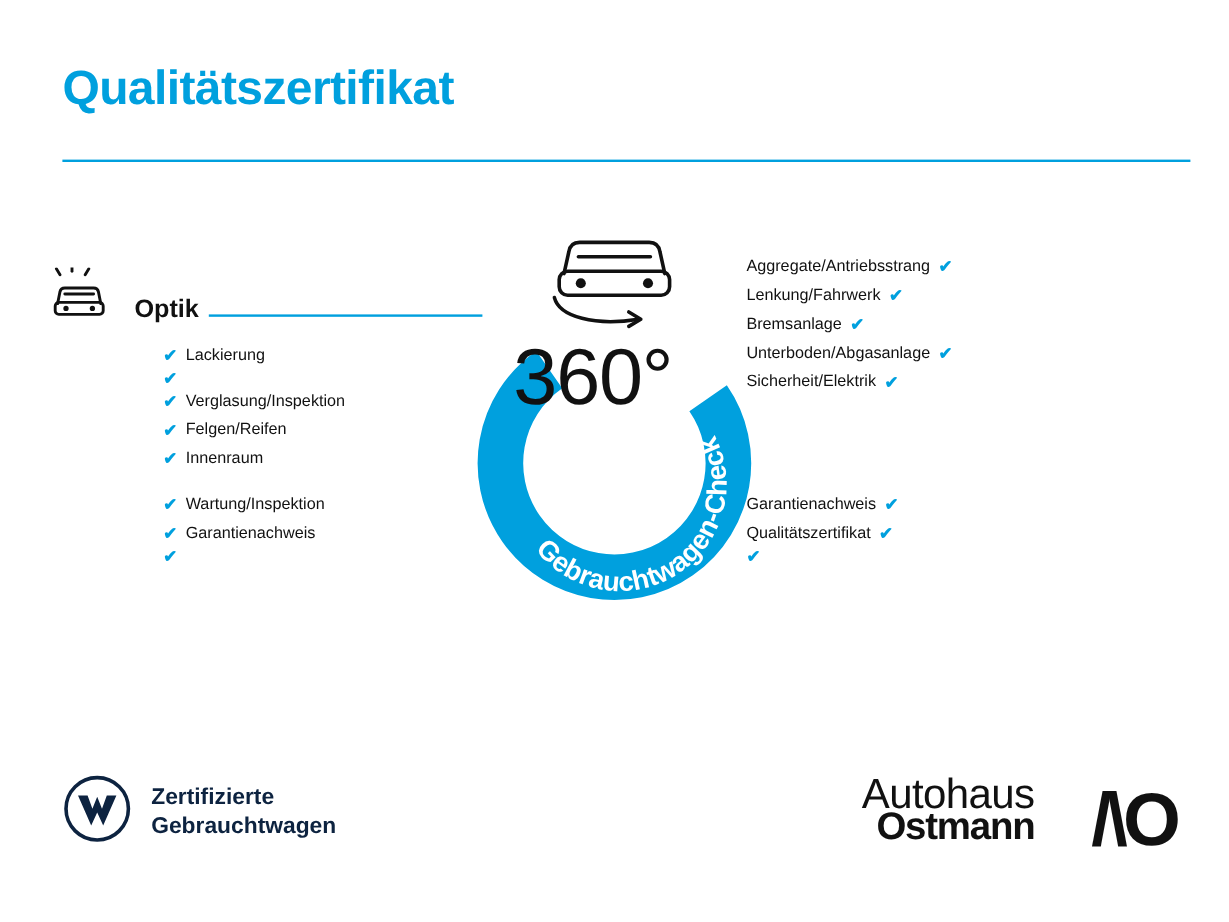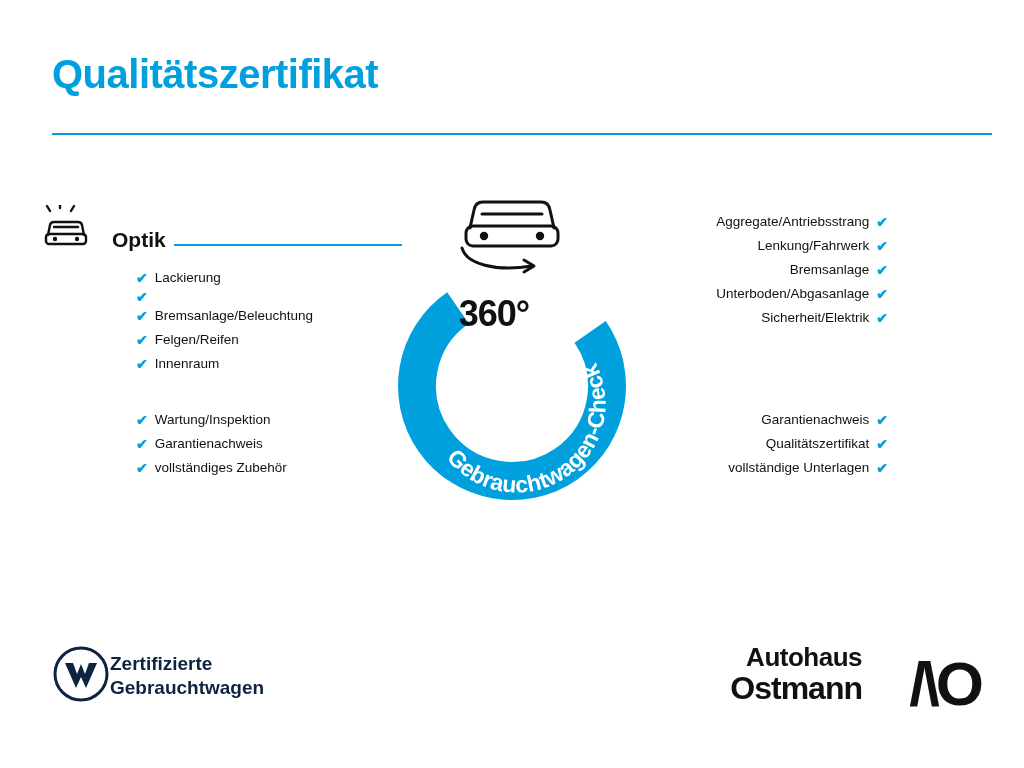--- a/index.html
+++ b/index.html
@@ -87,21 +87,21 @@
     line-height: 24px;
     color: #111;
   }
   .items li {
     display: flex;
     align-items: center;
     gap: 7px;
     white-space: nowrap;
   }
   .items.left li { justify-content: flex-start; padding-left: 94px; }
-  .items.right li { justify-content: flex-end; padding-right: 94px; }
+  .items.right li { padding-right: 94px; }
   .check {
     color: #00A0DE;
     font-weight: bold;
     font-size: 14px;
     line-height: 1;
   }
 
   
   .center {
     position: absolute;
@@ -119,60 +119,61 @@
   }
   .ring-num {
     position: absolute;
     left: 0;
     top: 0;
     width: 248px;
     height: 248px;
     display: flex;
     align-items: center;
     justify-content: center;
-    font-size: 36px;
-    font-weight: bold;
+    font-size: 66px;
+    font-weight: normal;
     color: #111;
     letter-spacing: -1px;
   }
   .car-top {
     position: absolute;
     left: 74px;
     top: 0px;
     width: 136px;
     height: 86px;
   }
 
   
   .vw-footer {
     position: absolute;
     left: 52px;
     top: 645px;
     display: flex;
     align-items: center;
+    gap: 16px;
   }
   .vw-text {
     font-size: 19px;
     font-weight: bold;
     color: #0d2340;
     line-height: 24px;
   }
   .dealer-logo {
     position: absolute;
     left: 560px;
     top: 640px;
     width: 420px;
     height: 92px;
   }
   .dealer-line1 {
     position: absolute;
     right: 118px;
     top: 2px;
-    font-size: 26px;
-    font-weight: bold;
+    font-size: 35px;
+    font-weight: normal;
     color: #111;
     letter-spacing: -0.5px;
   }
   .dealer-line2 {
     position: absolute;
     right: 118px;
     top: 30px;
     font-size: 32px;
     font-weight: bold;
     color: #111;
@@ -189,21 +190,21 @@
   }
 </style>
 </head>
 <body>
 
 <div class="page">
 
   <div class="title">Qualitätszertifikat</div>
   <div class="title-rule"></div>
 
-  <div class="col col-left" style="top:198px;">
+  <div class="col col-left" style="top:216px;">
     <div class="block-head">
       <div class="block-icon">
         <svg width="58" height="46" viewBox="0 0 58 46">
           <g fill="none" stroke="#111" stroke-width="2.4" stroke-linecap="round">
             <path d="M6 6 L3 1"></path>
               <path d="M16 3 L16 -2"></path>
               <path d="M27 6 L30 1"></path>
           </g>
           <g fill="none" stroke="#111" stroke-width="2.4" stroke-linecap="round" stroke-linejoin="round">
             <path d="M4 30 L6 20 C6.4 18 8 17 10 17 L34 17 C36 17 37.6 18 38 20 L40 30"></path>
@@ -220,21 +221,21 @@
     <ul class="items left">
       <li>
           <span class="check">✔</span>
           <span>Lackierung</span>
         </li>
       <li>
           <span class="check">✔</span>
         </li>
       <li>
           <span class="check">✔</span>
-          <span>Bremsanlage/Beleuchtung</span>
+          <span>Verglasung/Inspektion</span>
         </li>
       <li>
           <span class="check">✔</span>
           <span>Felgen/Reifen</span>
         </li>
       <li>
           <span class="check">✔</span>
           <span>Innenraum</span>
         </li>
     </ul>
@@ -245,21 +246,20 @@
       <li>
           <span class="check">✔</span>
           <span>Wartung/Inspektion</span>
         </li>
       <li>
           <span class="check">✔</span>
           <span>Garantienachweis</span>
         </li>
       <li>
           <span class="check">✔</span>
-          <span>vollständiges Zubehör</span>
         </li>
     </ul>
   </div>
 
   <div class="col col-right" style="top:198px;">
     <ul class="items right">
       <li>
           <span>Aggregate/Antriebsstrang</span>
           <span class="check">✔</span>
         </li>
@@ -286,21 +286,20 @@
     <ul class="items right">
       <li>
           <span>Garantienachweis</span>
           <span class="check">✔</span>
         </li>
       <li>
           <span>Qualitätszertifikat</span>
           <span class="check">✔</span>
         </li>
       <li>
-          <span>vollständige Unterlagen</span>
           <span class="check">✔</span>
         </li>
     </ul>
   </div>
 
   <div class="center">
     <div class="car-top">
       <svg width="136" height="86" viewBox="0 0 136 86">
         <g fill="none" stroke="#111" stroke-width="3" stroke-linecap="round" stroke-linejoin="round">
           <path d="M26 38 L30 20 C30.8 15 34 12 39 12 L97 12 C102 12 105.2 15 106 20 L110 38"></path>

